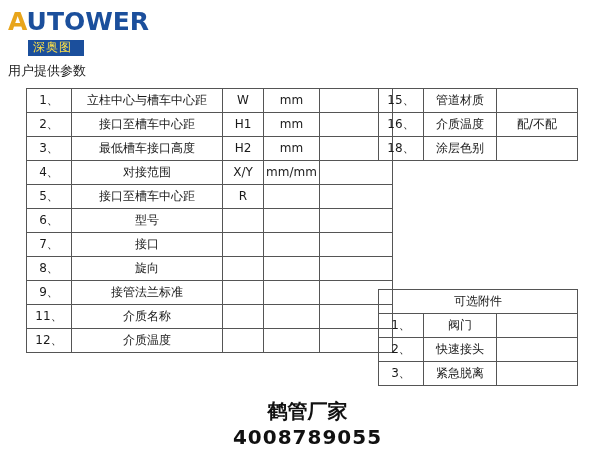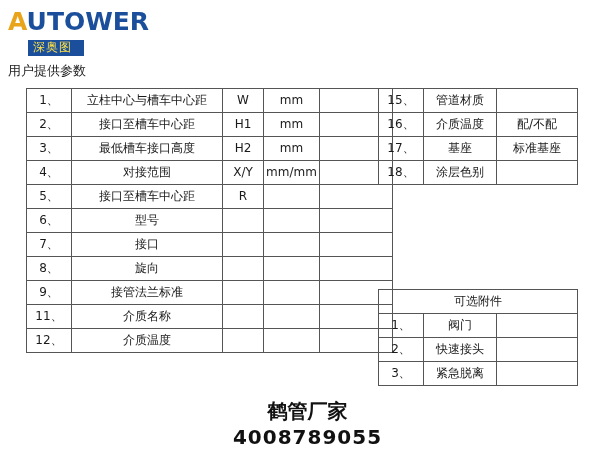--- a/index.html
+++ b/index.html
@@ -213,25 +213,20 @@
       <td class="ridx">15、</td>
       <td class="rname">管道材质</td>
       <td class="rval"></td>
     </tr>
     <tr>
       <td class="ridx">16、</td>
       <td class="rname">介质温度</td>
       <td class="rval">配/不配</td>
     </tr>
     <tr>
-      <td class="ridx">17、</td>
-      <td class="rname">基座</td>
-      <td class="rval">标准基座</td>
-    </tr>
-    <tr>
       <td class="ridx">18、</td>
       <td class="rname">涂层色别</td>
       <td class="rval"></td>
     </tr>
   </tbody>
 </table>
 
 <table class="tbl" id="opt-table">
   <tbody>
     <tr class="opt-head">

